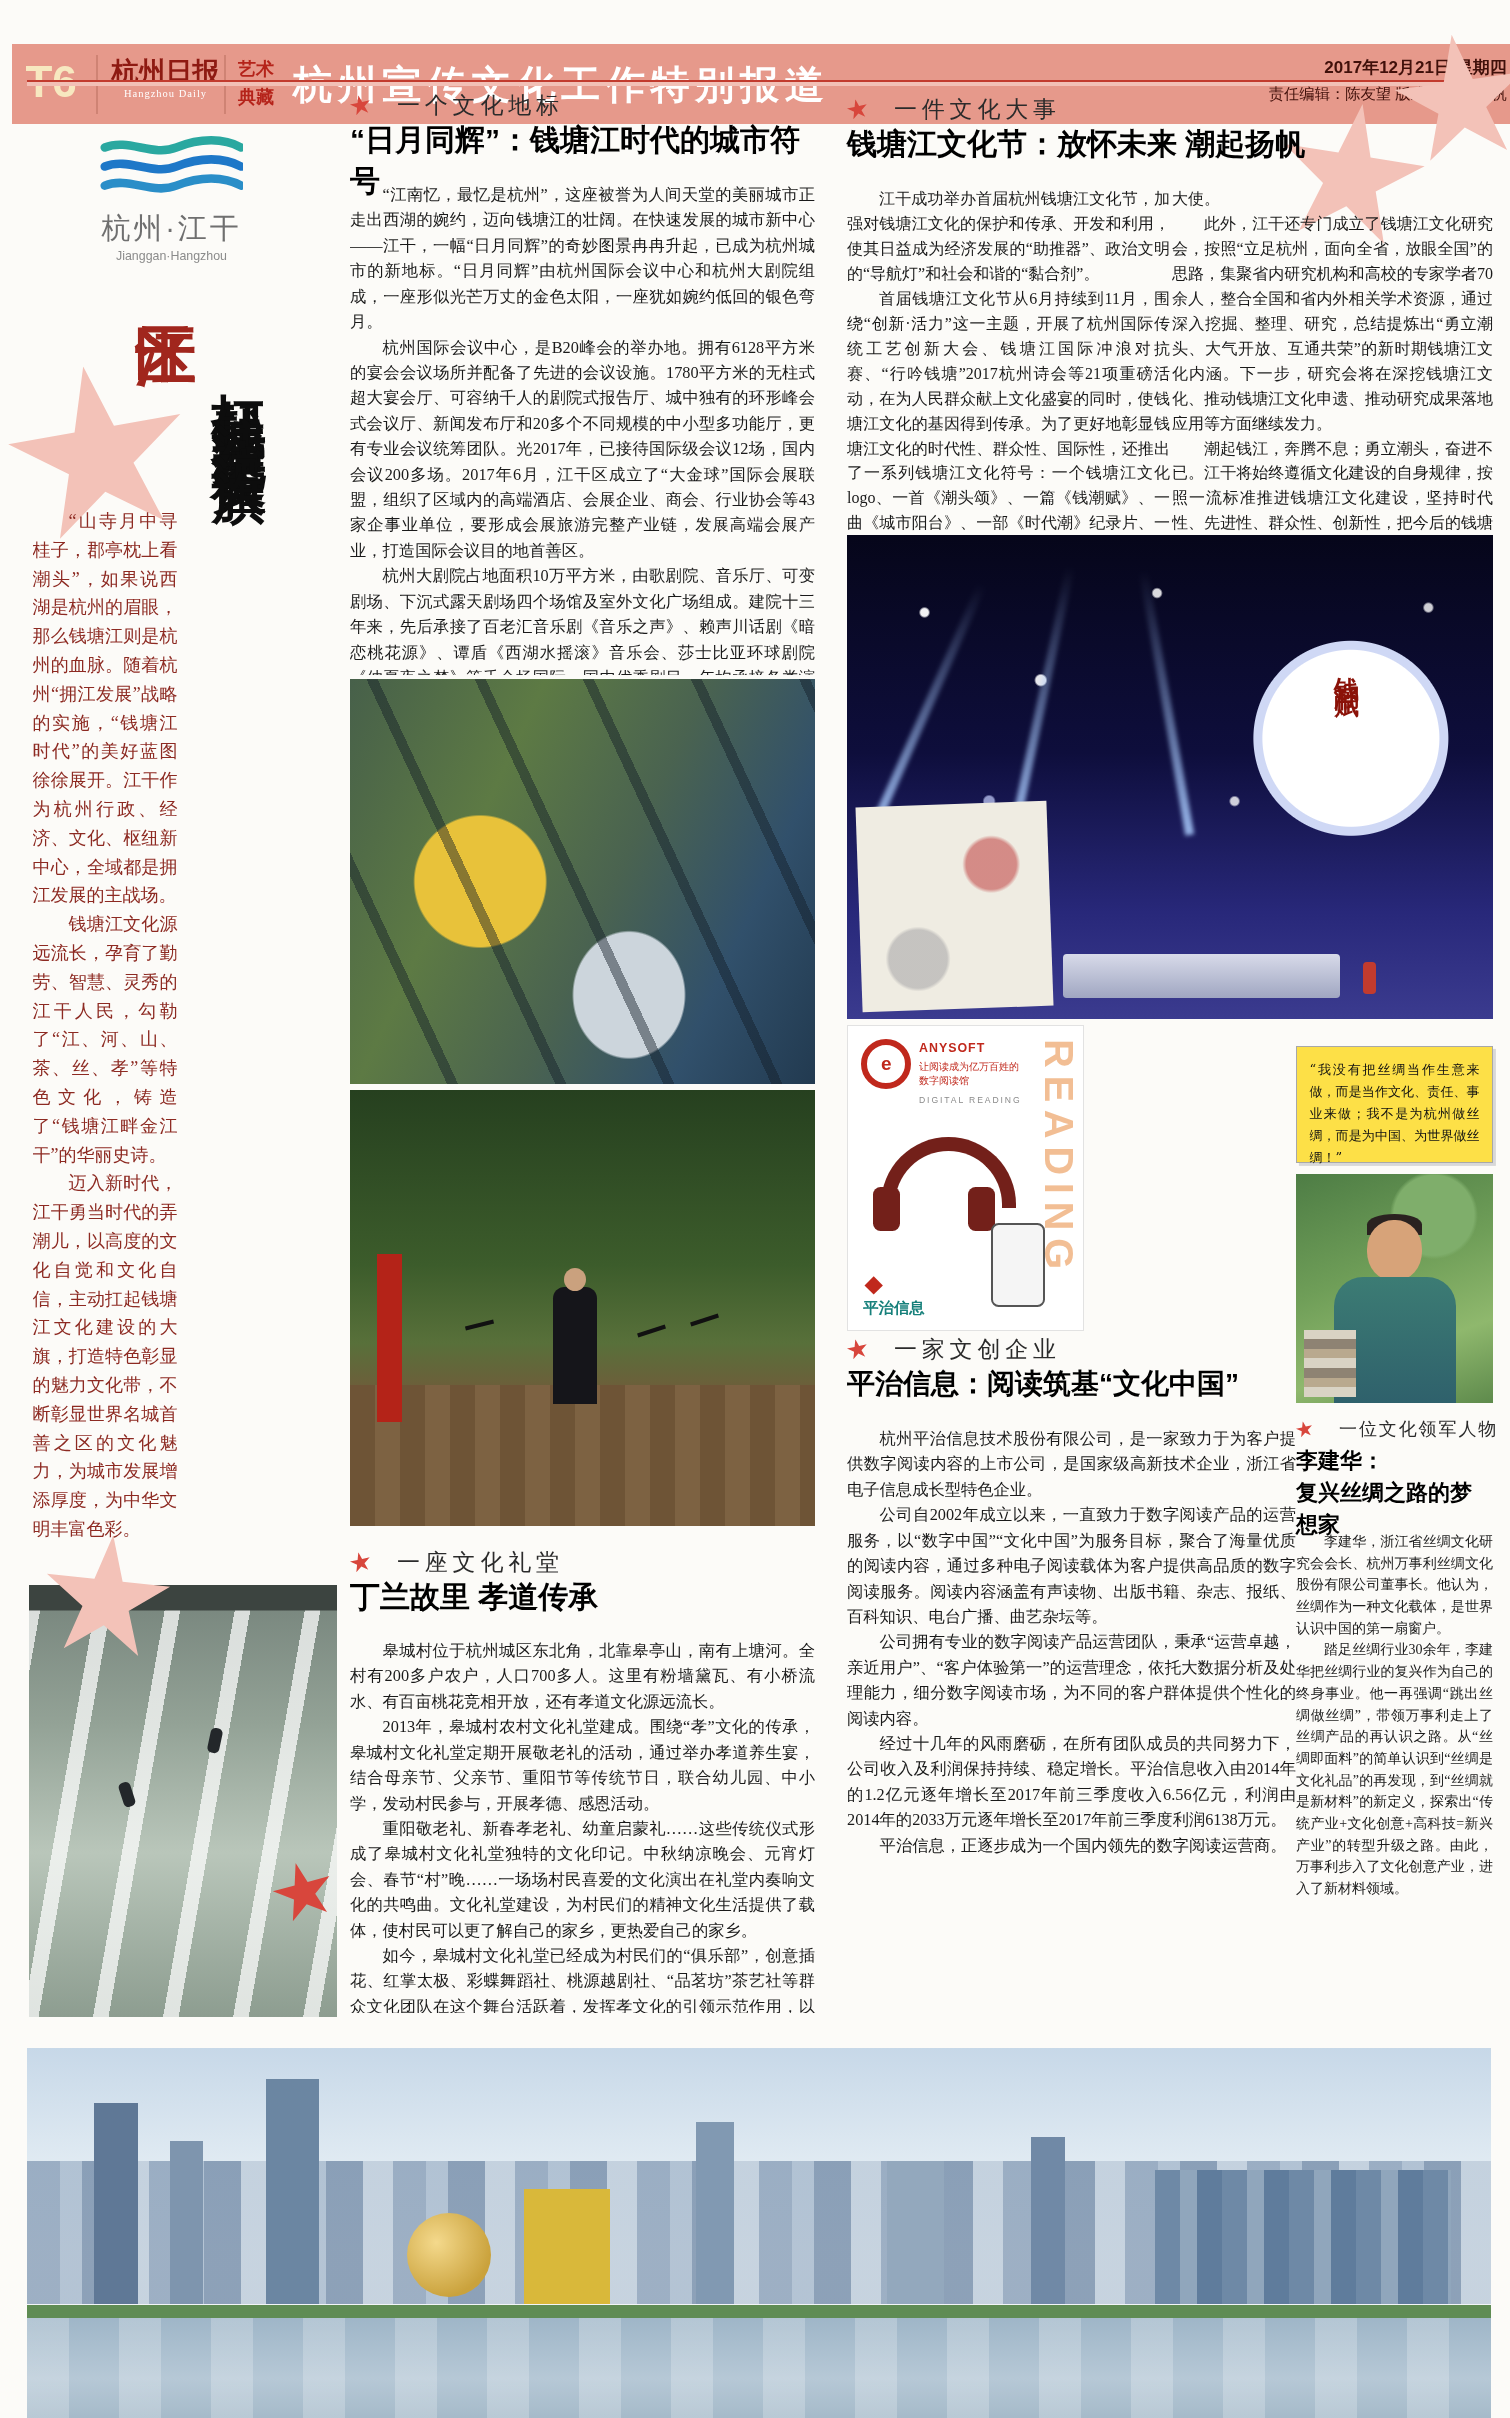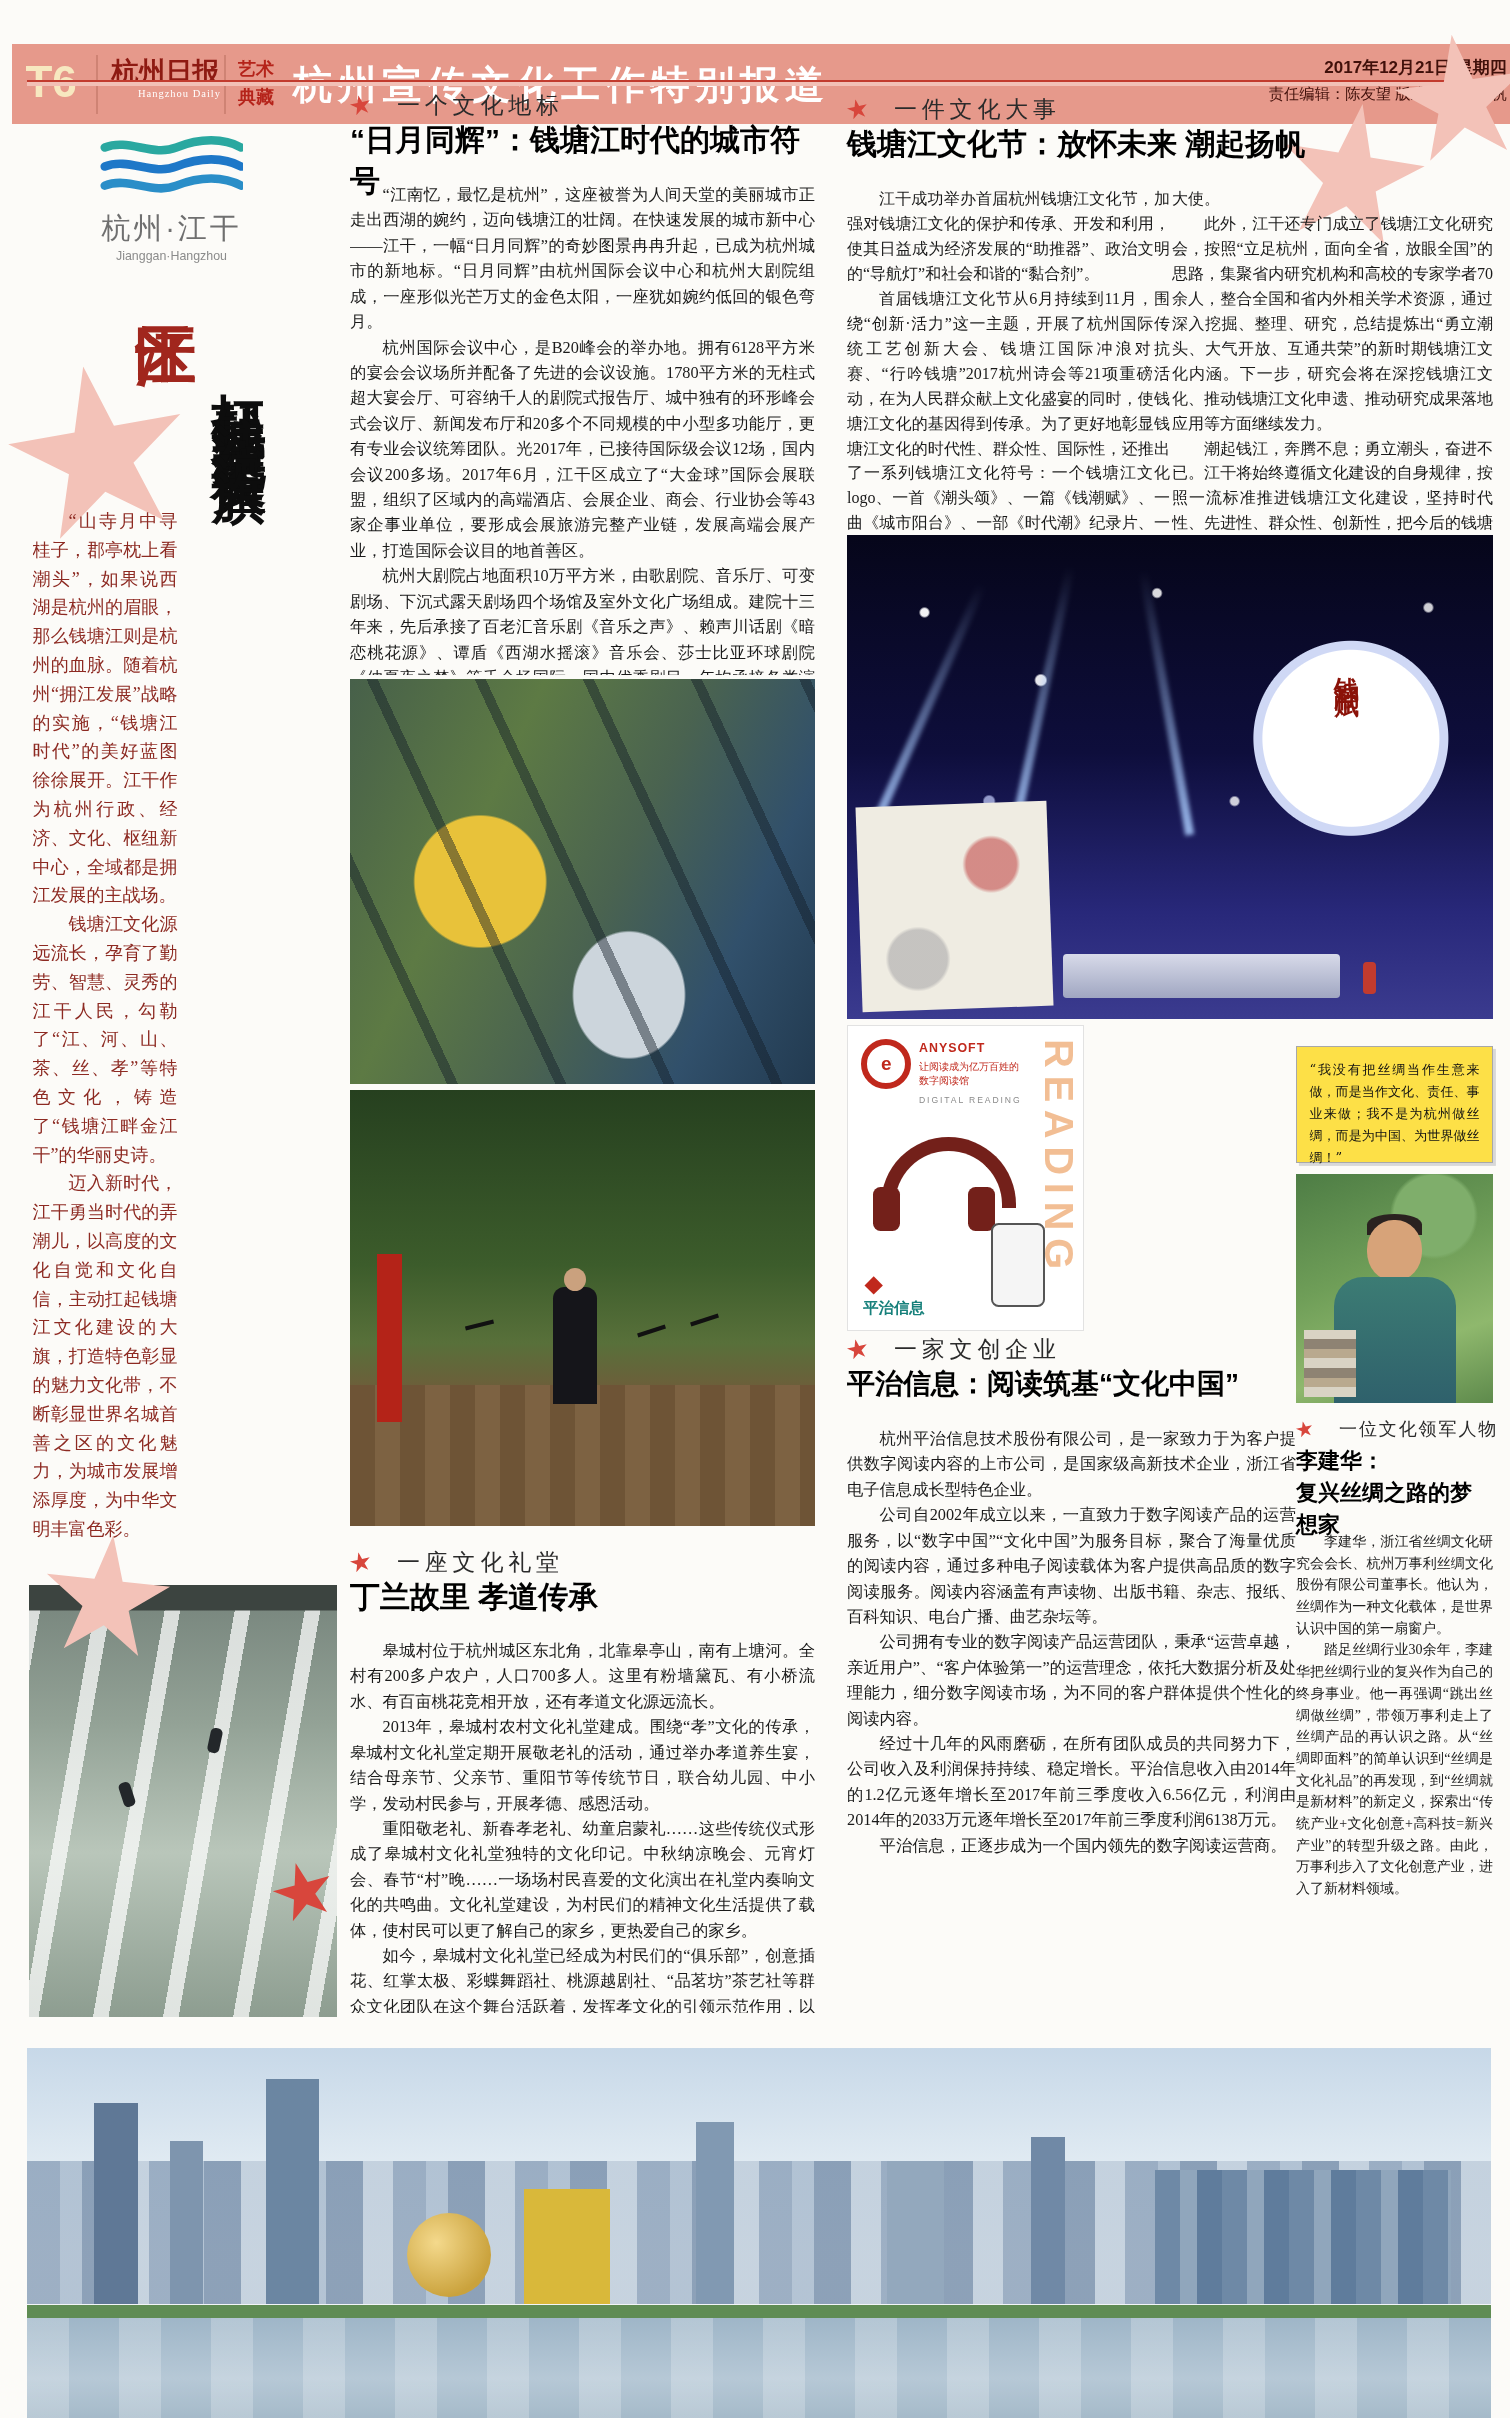--- a/index.html
+++ b/index.html
@@ -6,21 +6,21 @@
   .page{position:relative;width:1510px;height:2418px;background:#fcfbf8;overflow:hidden;
         font-family:"Liberation Serif",serif;color:#1a1a1a;}
   .abs{position:absolute;}
 
   
   .banner{left:12px;top:0;width:1510px;height:80px;background:#e6998b;margin-top:44px;}
   .pageno{left:13.4px;top:13.4px;font-family:"Liberation Sans",sans-serif;font-size:44px;font-weight:bold;color:#f7e8c0;}
   .vdiv{width:1.9px;height:59px;top:10.5px;background:#cf8374;}
   .paper{left:98px;top:11.5px;width:111px;text-align:center;}
   .paper .cn{font-size:27px;font-weight:900;color:#8e1a12;font-family:"DejaVu Serif",serif;line-height:1.2;}
-  .paper .en{font-size:10.5px;color:#fff;letter-spacing:1px;text-align:right;}
+  .paper .en{font-size:10.5px;color:#fff;letter-spacing:1px;}
   .section{left:226px;top:12.4px;font-size:18px;font-weight:bold;color:#b5231a;line-height:1.55;text-align:center;}
   .maintitle{left:281px;top:14.3px;font-family:"Liberation Sans",sans-serif;font-size:39px;font-weight:bold;
              color:#fff;letter-spacing:5.7px;white-space:nowrap;}
   .issueinfo{right:15.3px;top:11.5px;text-align:right;color:#40100a;font-family:"Liberation Sans",sans-serif;}
   .issueinfo .l1{font-size:17px;font-weight:bold;}
   .issueinfo .l2{font-size:15.3px;margin-top:5.7px;}
   .toprule{left:27px;top:80px;width:1457px;height:5.7px;
            background:linear-gradient(180deg,#c23b2e 0 1.9px,#f2c0b6 1.9px 100%);}
 
   

